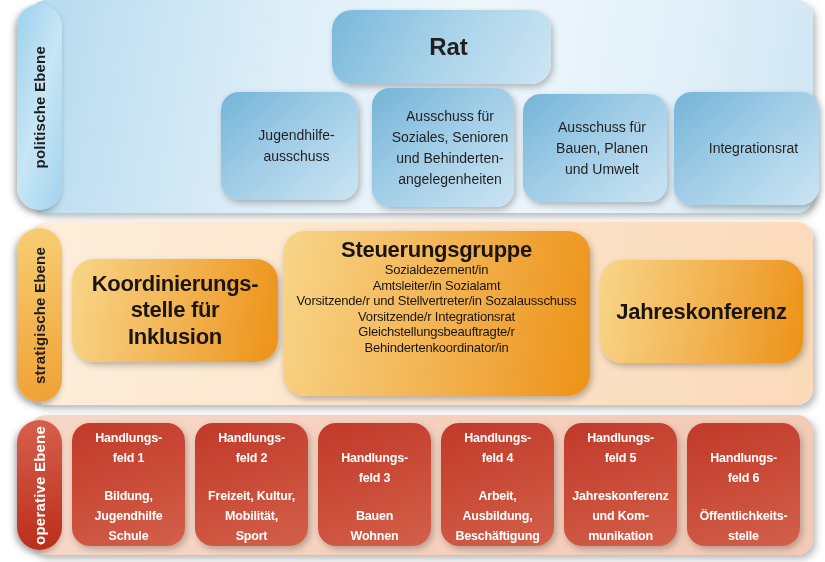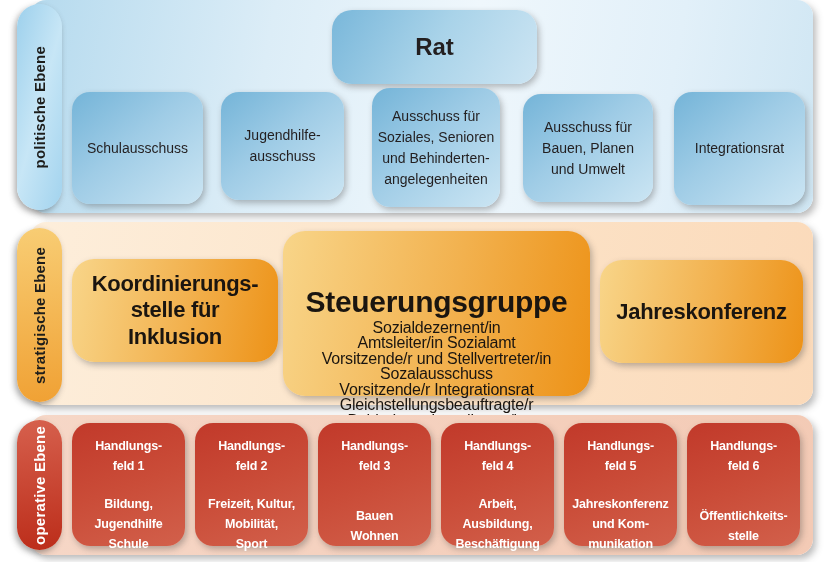--- a/index.html
+++ b/index.html
@@ -28,63 +28,60 @@
     background:linear-gradient(175deg,#f8cd74 0%,#f0a134 100%);}
   .pill-operative{top:420px;height:130px;color:#ffffff;
     background:linear-gradient(175deg,#d6604d 0%,#bc2d1a 100%);}
 
   .node{position:absolute;display:flex;flex-direction:column;
     align-items:center;justify-content:center;text-align:center;
     box-shadow:2px 3px 6px rgba(60,60,60,0.35);}
   .multiline{white-space:pre-line;}
 
   .node-blue{border-radius:18px;color:#231f20;font-size:14px;line-height:1.5;
-    background:linear-gradient(140deg,#74b4d8 0%,#9fcce6 45%,#cbe5f3 100%);}
+    background:linear-gradient(140deg,#74b4d8 0%,#9fcce6 45%,#cbe5f3 100%);padding-left:14px;}
   .rat{left:332px;top:10px;width:205px;height:74px;border-radius:20px;
     font-size:24px;font-weight:bold;
     background:linear-gradient(120deg,#79b7da 0%,#a9d3e9 50%,#cde5f3 100%);}
   .c0{left:72px; top:92px;width:131px;height:112px;}
   .c1{left:221px;top:92px;width:123px;height:108px;}
   .c2{left:372px;top:88px;width:128px;height:119px;}
   .c3{left:523px;top:94px;width:130px;height:108px;}
   .c4{left:674px;top:92px;width:131px;height:113px;}
 
   .node-orange{border-radius:22px;color:#1a1510;
     background:linear-gradient(100deg,#f8d589 0%,#f2b14e 55%,#ed9217 100%);}
   .koord{left:72px;top:259px;width:206px;height:103px;
     font-size:22px;font-weight:bold;line-height:1.2;letter-spacing:-0.3px;}
   .jahres{left:600px;top:260px;width:203px;height:103px;
     font-size:22px;font-weight:bold;letter-spacing:-0.3px;}
   .steuer{left:283px;top:231px;width:307px;height:165px;
     justify-content:flex-start;padding-top:6px;box-sizing:border-box;}
-  .steuer-title{font-size:30px;font-weight:bold;letter-spacing:-0.3px;line-height:1.15;margin-top:48px;}
-  .steuer-member{font-size:16px;line-height:15.5px;letter-spacing:-0.2px;color:#1a1510;}
+  .steuer-title{font-size:22px;font-weight:bold;letter-spacing:-0.3px;line-height:1.15;}
+  .steuer-member{font-size:13px;line-height:15.5px;letter-spacing:-0.2px;color:#1a1510;}
 
   .node-red{border-radius:18px;color:#ffffff;width:113px;height:123px;top:423px;
-    justify-content:space-between;padding-top:13px;box-sizing:border-box;
+    justify-content:flex-end;padding-top:13px;box-sizing:border-box;
     font-size:12.5px;font-weight:bold;line-height:1.6;letter-spacing:-0.2px;
     background:linear-gradient(160deg,#c1392a 0%,#ca4c38 50%,#d2604b 100%);}
   .node-red .topics{margin-top:18px;}
   .f0{left:72px;} .f1{left:195px;} .f2{left:318px;}
   .f3{left:441px;} .f4{left:564px;} .f5{left:687px;}
 </style>
 </head>
 <body>
 
 <div class="stage">
 
   <div class="band band-political"></div>
   <div class="pill pill-political">
     <span>politische Ebene</span>
   </div>
   <div class="node node-blue rat">
     <span>Rat</span>
-  </div>
-  <div class="node node-blue c0">
-    <span class="multiline">Schulausschuss</span>
   </div>
   <div class="node node-blue c1">
     <span class="multiline">Jugendhilfe-
 ausschuss</span>
   </div>
   <div class="node node-blue c2">
     <span class="multiline">Ausschuss für
 Soziales, Senioren
 und Behinderten-
 angelegenheiten</span>

